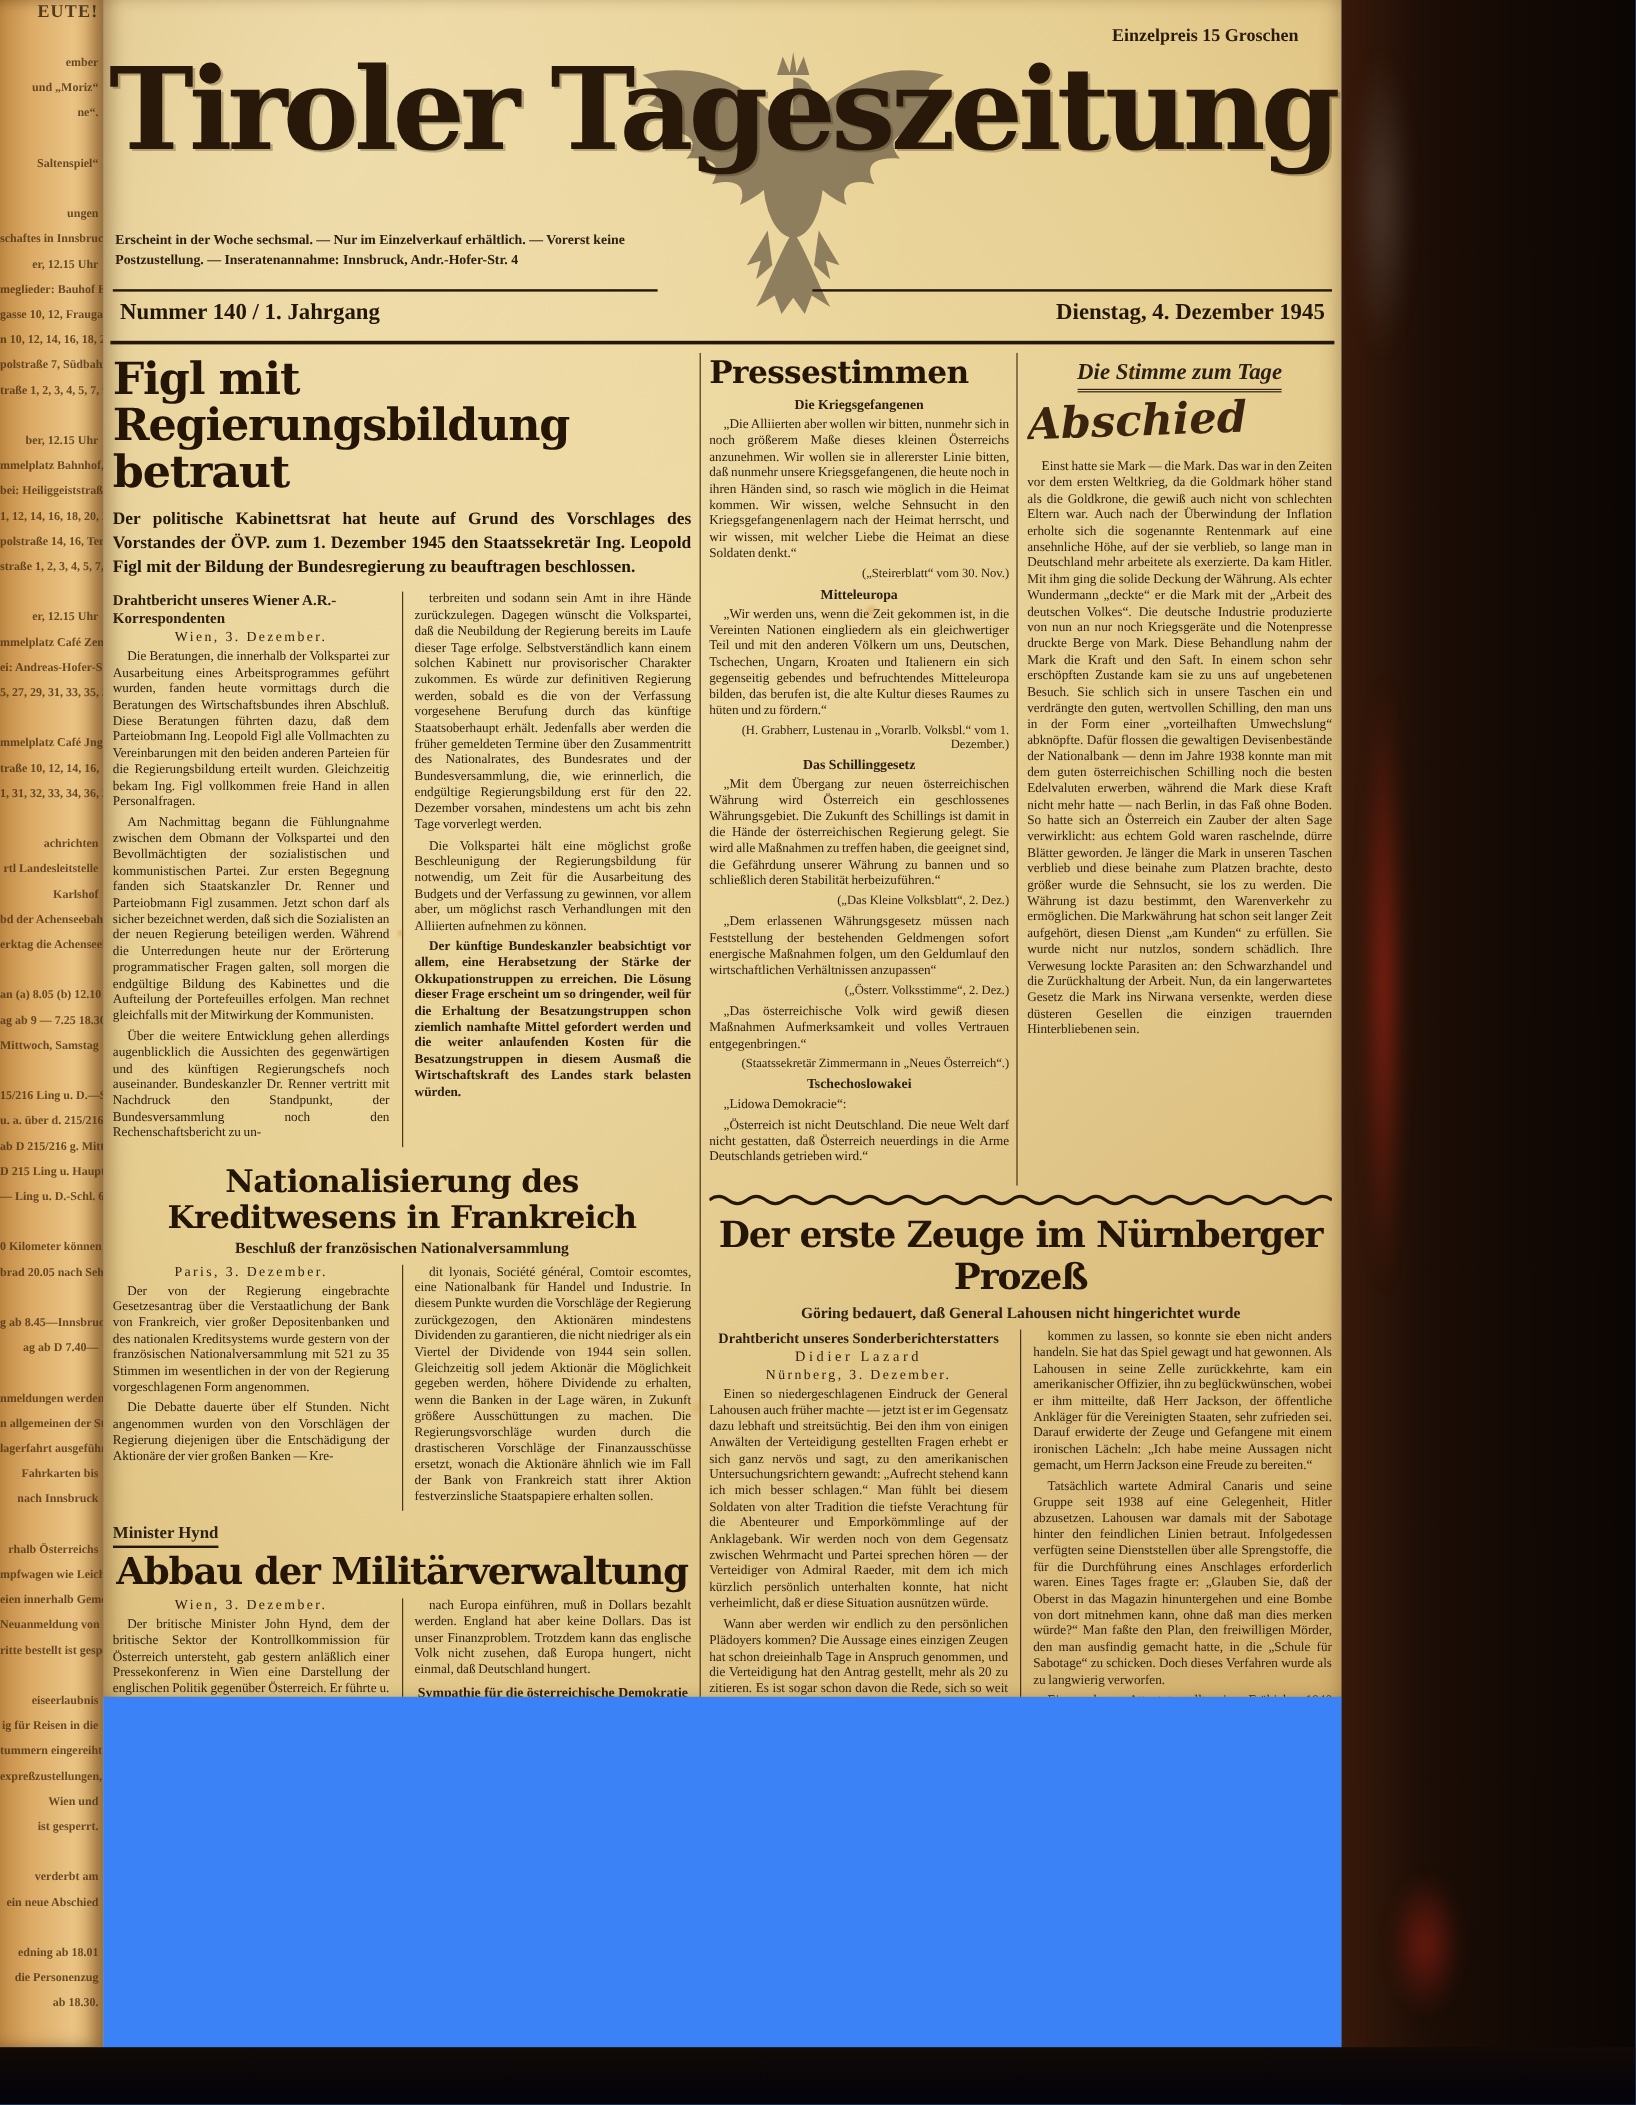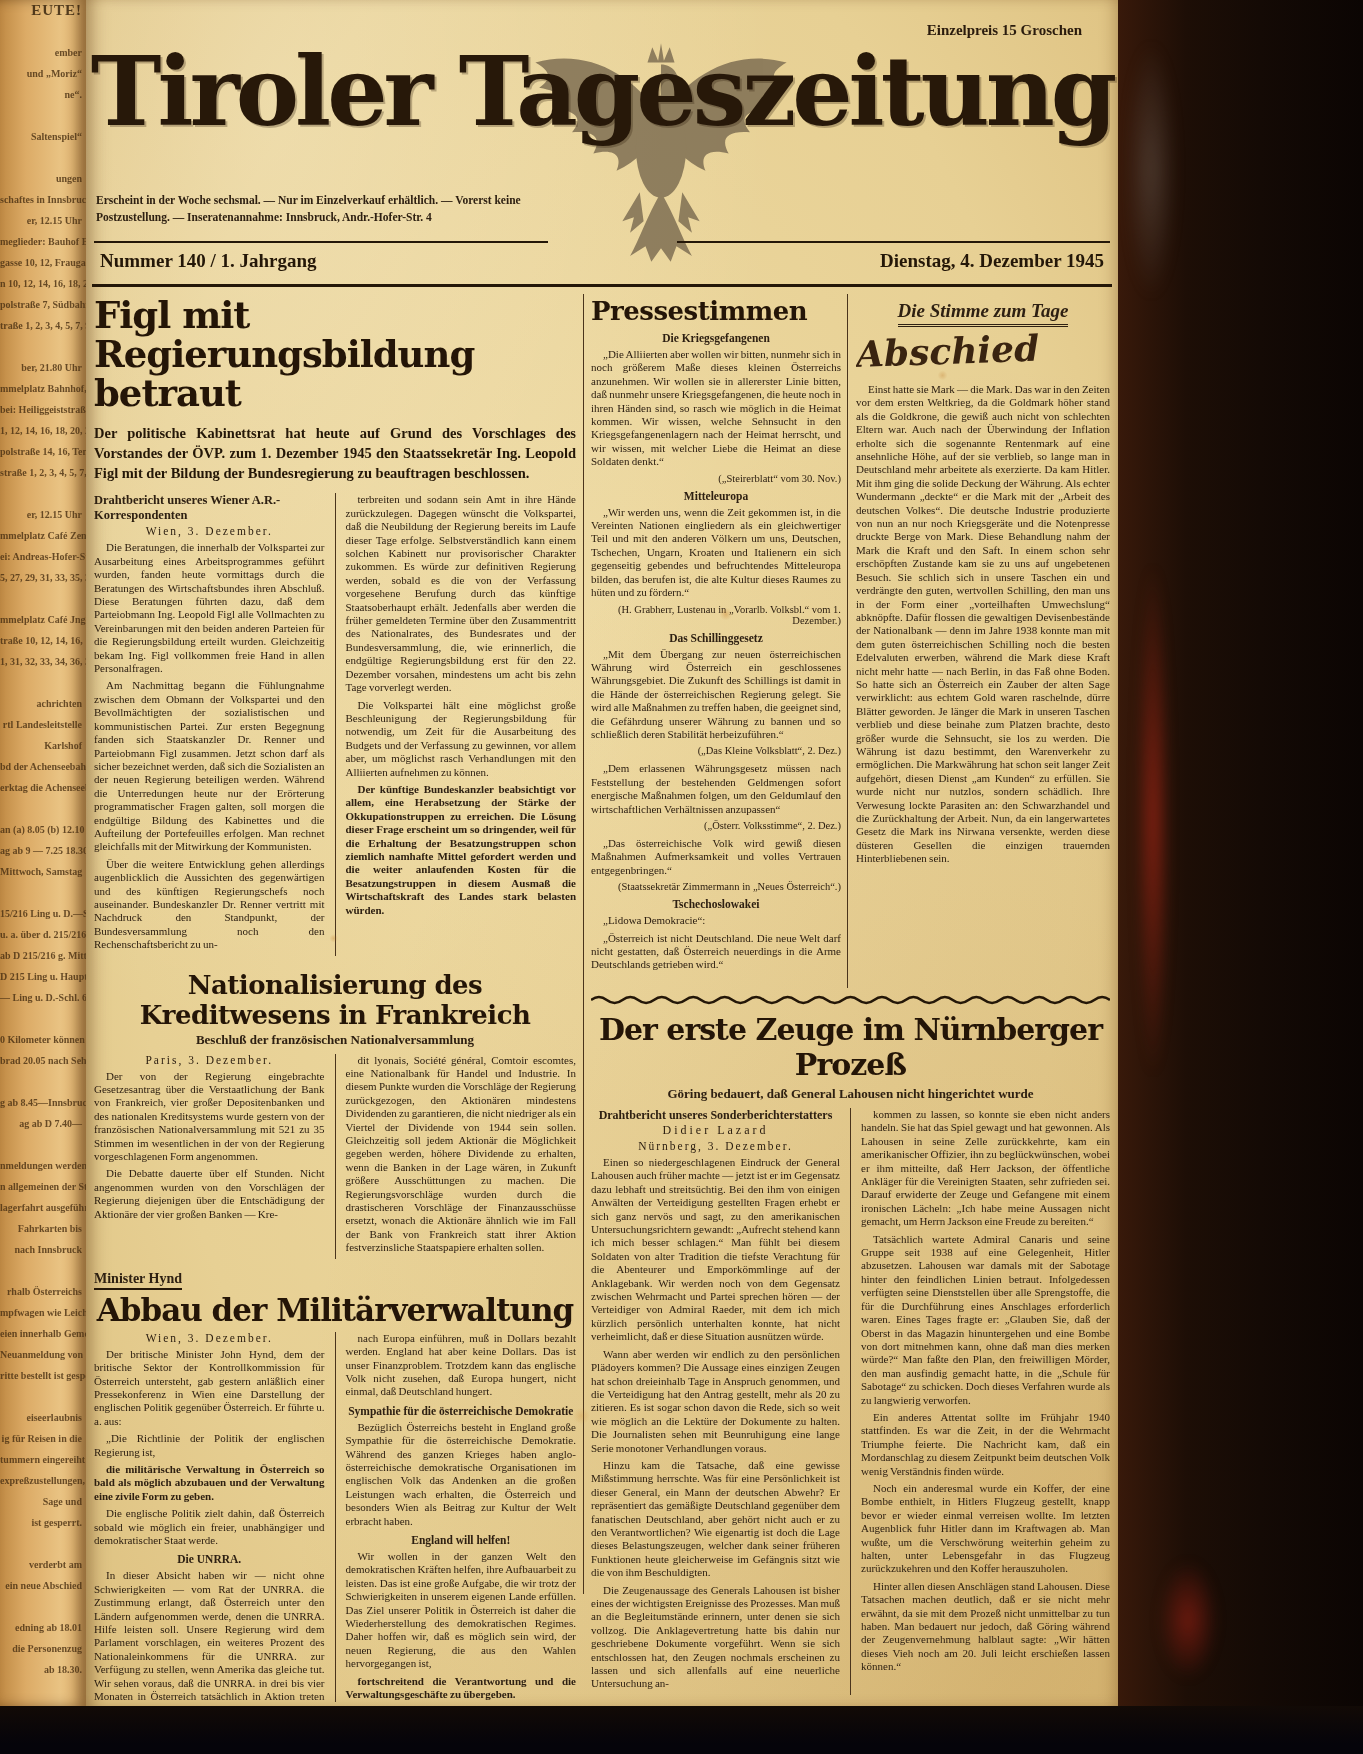--- a/index.html
+++ b/index.html
@@ -6,21 +6,21 @@
   .scan{position:relative;width:1363px;height:1754px;overflow:hidden;background:#3b82f6;
         font-family:"Liberation Serif","DejaVu Serif",serif;color:#2e2012;}
   
   .neighbor{position:absolute;left:0;top:0;width:86px;height:1706px;overflow:hidden;
             background:linear-gradient(90deg,#c08a44,#dcab66 30%,#e9c383 70%,#d9a964);
             box-shadow:inset -8px 0 12px rgba(60,30,5,.45);}
   .neighbor .frag{min-height:21px;line-height:21px;font-size:10px;font-weight:bold;color:#4b3113;
             white-space:nowrap;text-align:right;padding-right:4px;opacity:.82;overflow:hidden;}
   .neighbor .frag:first-child{font-size:15px;letter-spacing:1px;color:#33200a;}
   
-  .page{position:absolute;left:86px;top:0;width:1032px;height:1706px;overflow:hidden;
+  .page{position:absolute;left:86px;top:0;width:1032px;height:1414px;overflow:hidden;
         background:
           radial-gradient(ellipse at 18% 6%, rgba(255,248,225,.30), transparent 42%),
           radial-gradient(ellipse at 90% 95%, rgba(165,110,35,.22), transparent 55%),
           radial-gradient(ellipse at 50% 45%, #eedaa2, #e7d094 65%, #ddc07f);
         box-shadow:inset 14px 0 18px -10px rgba(90,50,10,.5), inset -10px 0 16px -8px rgba(90,50,10,.35);}
   .stains{position:absolute;inset:0;pointer-events:none;background:
           radial-gradient(circle 9px at 62% 36%, rgba(200,120,30,.35), transparent 70%),
           radial-gradient(circle 6px at 24% 55%, rgba(190,110,25,.3), transparent 70%),
           radial-gradient(circle 12px at 48% 83%, rgba(200,130,40,.25), transparent 70%),
           radial-gradient(circle 7px at 83% 22%, rgba(185,110,30,.28), transparent 70%);}
@@ -110,21 +110,21 @@
         <div class="frag"></div>
         <div class="frag">ungen</div>
         <div class="frag">schaftes in Innsbruck</div>
         <div class="frag">er, 12.15 Uhr</div>
         <div class="frag">meglieder: Bauhof Bib-</div>
         <div class="frag">gasse 10, 12, Fraugasse 2</div>
         <div class="frag">n 10, 12, 14, 16, 18, 20</div>
         <div class="frag">polstraße 7, Südbahn-</div>
         <div class="frag">traße 1, 2, 3, 4, 5, 7, 9</div>
         <div class="frag"></div>
-        <div class="frag">ber, 21.80 Uhr</div>
+        <div class="frag">ber, 12.15 Uhr</div>
         <div class="frag">mmelplatz Bahnhof, Bo-</div>
         <div class="frag">bei: Heiliggeiststraße 1, 3</div>
         <div class="frag">1, 12, 14, 16, 18, 20, 22</div>
         <div class="frag">polstraße 14, 16, Templ-</div>
         <div class="frag">straße 1, 2, 3, 4, 5, 7, 9</div>
         <div class="frag"></div>
         <div class="frag">er, 12.15 Uhr</div>
         <div class="frag">mmelplatz Café Zentral</div>
         <div class="frag">ei: Andreas-Hofer-Straße</div>
         <div class="frag">5, 27, 29, 31, 33, 35, 37</div>
@@ -164,21 +164,21 @@
         <div class="frag">rhalb Österreichs</div>
         <div class="frag">mpfwagen wie Leicht-</div>
         <div class="frag">eien innerhalb Gemein</div>
         <div class="frag">Neuanmeldung von</div>
         <div class="frag">ritte bestellt ist gesperrt.</div>
         <div class="frag"></div>
         <div class="frag">eiseerlaubnis</div>
         <div class="frag">ig für Reisen in die</div>
         <div class="frag">tummern eingereiht wer-</div>
         <div class="frag">expreßzustellungen, die</div>
-        <div class="frag">Sage und</div>
+        <div class="frag">Wien und</div>
         <div class="frag">ist gesperrt.</div>
         <div class="frag"></div>
         <div class="frag">verderbt am</div>
         <div class="frag">ein neue Abschied</div>
         <div class="frag"></div>
         <div class="frag">edning ab 18.01</div>
         <div class="frag">die Personenzug</div>
         <div class="frag">ab 18.30.</div>
       </div>
   </div>

